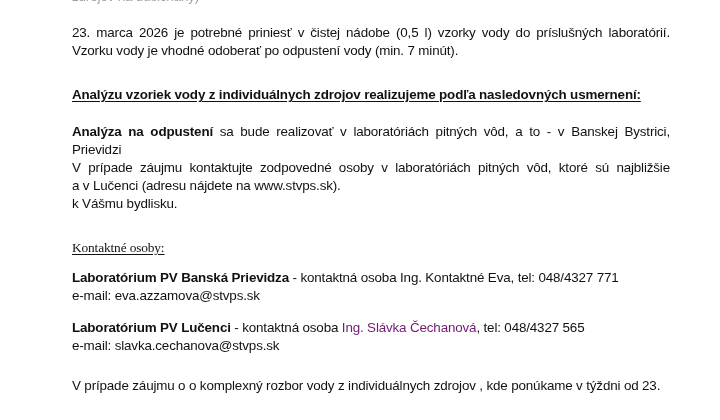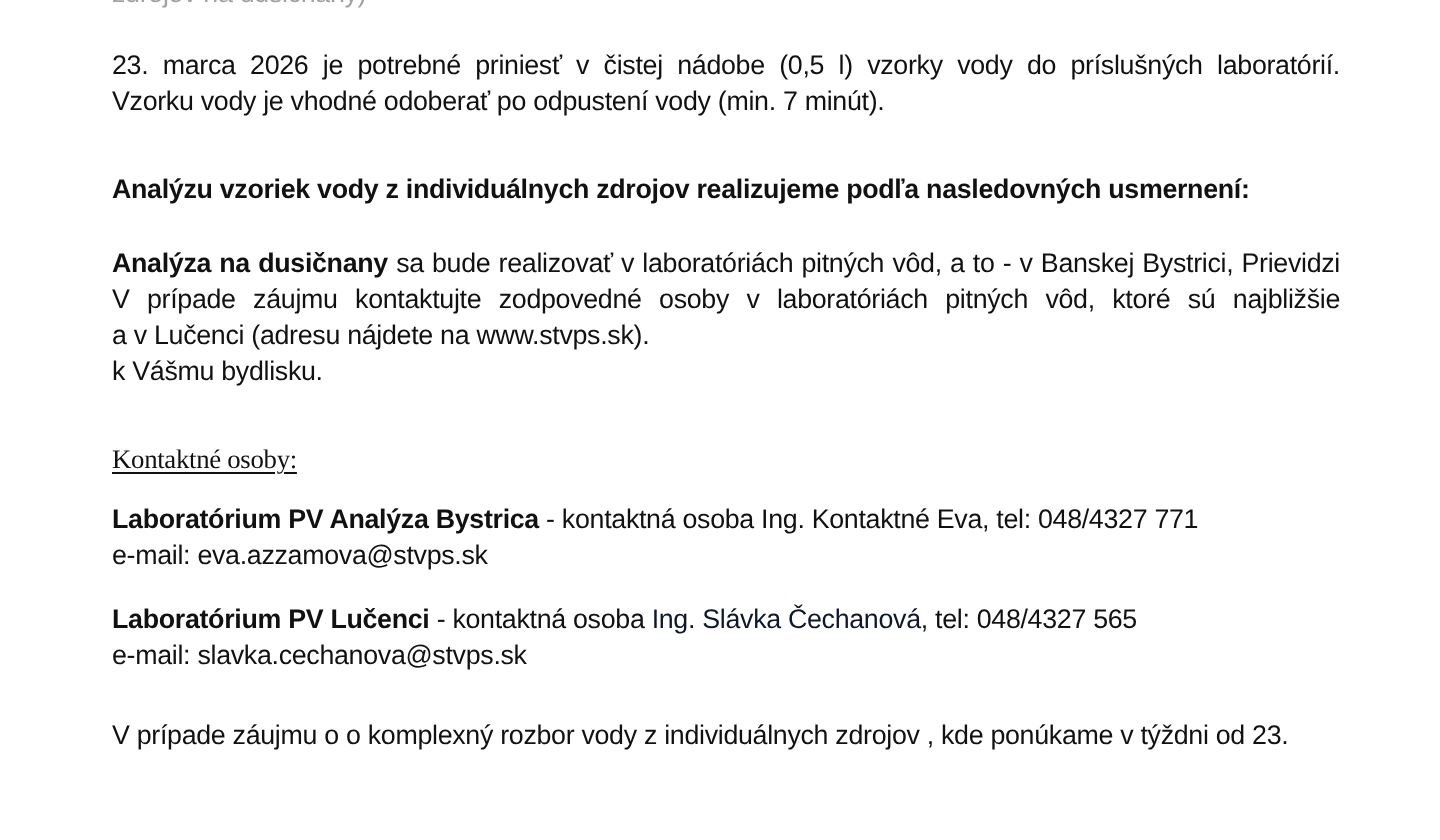--- a/index.html
+++ b/index.html
@@ -20,44 +20,46 @@
       left: 56px;
       top: -12px;
       width: 614px;
       font-size: 13.4px;
       line-height: 18px;
       letter-spacing: -0.15px;
     }
     .line {
       white-space: nowrap;
       display: block;
+      margin-left: 16px;
     }
     .just {
       text-align: justify;
       text-align-last: justify;
       white-space: normal;
     }
     .cut-top {
       color: #555;
       opacity: 0.55;
     }
     .gap-s { height: 18px; }
     .gap-m { height: 19px; }
     .gap-l { height: 26px; }
     .heading {
       font-weight: bold;
+      text-decoration: underline;
       text-underline-offset: 2px;
     }
     .section-title {
       text-decoration: underline;
       text-underline-offset: 2px;
       font-family: Liberation Serif, serif;
     }
     b, .bold { font-weight: bold; }
-    .light { color: #0f172a; }
+    .light { color: #701a75; }
     .para { margin: 0; }
     .contact { margin-bottom: 14px; }
   </style>
 </head>
 <body>
 
 <div class="page">
 
   <span class="line cut-top">zdrojov na dusičnany)</span>
 
@@ -68,34 +70,34 @@
     <span class="line">Vzorku vody  je vhodné odoberať po odpustení vody (min. 7 minút).</span>
   </p>
 
   <div class="gap-l"></div>
 
   <span class="line heading">Analýzu vzoriek vody z individuálnych zdrojov realizujeme podľa nasledovných usmernení:</span>
 
   <div class="gap-m"></div>
 
   <p class="para">
-    <span class="line just"><b>Analýza na dusičnany</b><span> sa bude realizovať v laboratóriách pitných vôd, a to -  v Banskej Bystrici, Prievidzi</span></span>
+    <span class="line just"><b>Analýza na odpustení</b><span> sa bude realizovať v laboratóriách pitných vôd, a to -  v Banskej Bystrici, Prievidzi</span></span>
     <span class="line just">V prípade záujmu kontaktujte zodpovedné osoby v laboratóriách pitných vôd, ktoré sú najbližšie</span>
     <span class="line">a v  Lučenci (adresu nájdete na www.stvps.sk).</span>
     <span class="line">k Vášmu bydlisku.</span>
   </p>
 
   <div class="gap-l"></div>
 
   <span class="line section-title">Kontaktné osoby:</span>
 
   <div class="gap-s" style="height:12px"></div>
 
   <div class="contact">
-    <span class="line"><b>Laboratórium PV Analýza Bystrica</b><span> - kontaktná osoba </span><span>Ing. Kontaktné Eva</span><span>,  tel: 048/4327 771</span></span>
+    <span class="line"><b>Laboratórium PV Banská Prievidza</b><span> - kontaktná osoba </span><span>Ing. Kontaktné Eva</span><span>,  tel: 048/4327 771</span></span>
     <span class="line">e-mail: eva.azzamova@stvps.sk</span>
   </div>
 
   <div class="contact">
     <span class="line"><b>Laboratórium PV Lučenci</b><span> - kontaktná osoba </span><span class="light">Ing. Slávka Čechanová</span><span>,  tel: 048/4327 565</span></span>
     <span class="line">e-mail: slavka.cechanova@stvps.sk</span>
   </div>
 
 
   <div style="height:8px"></div>

